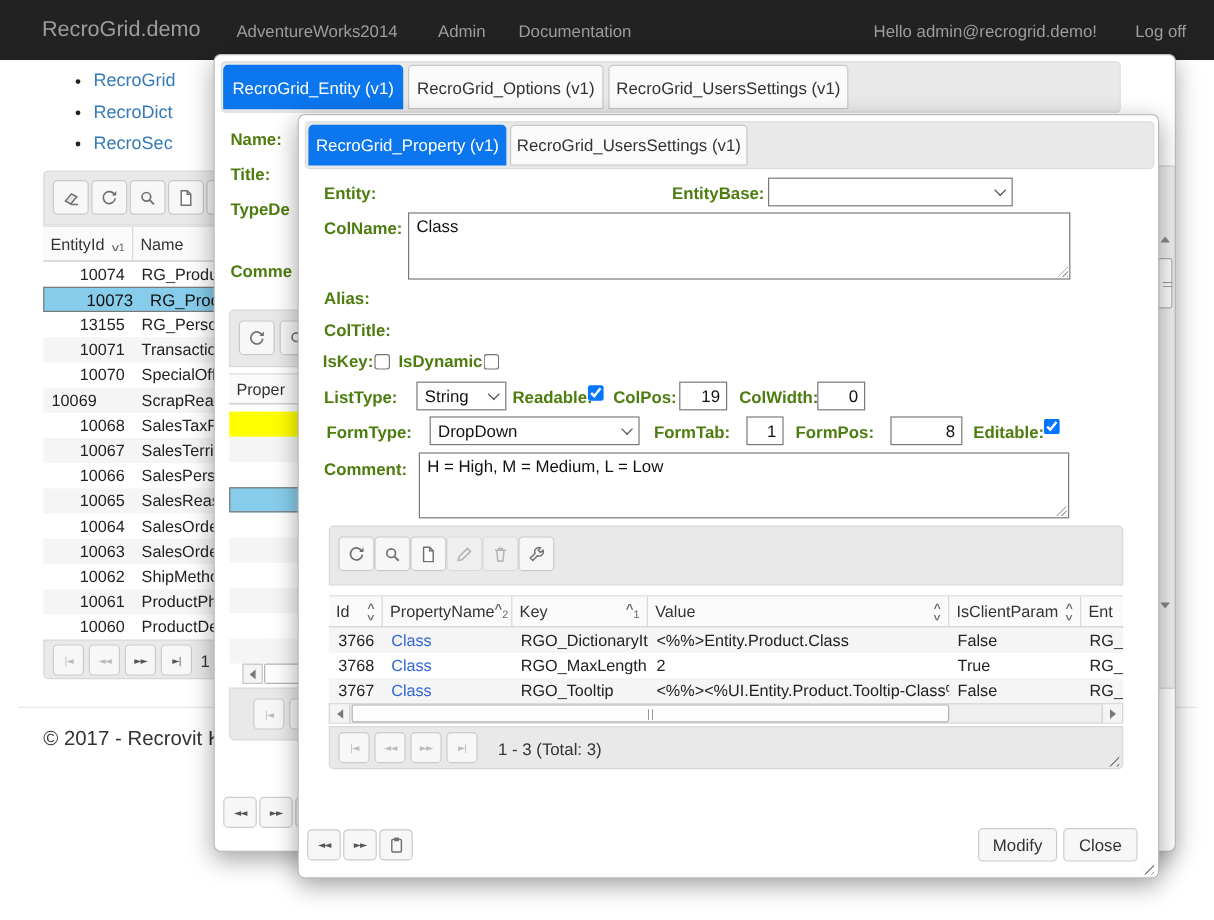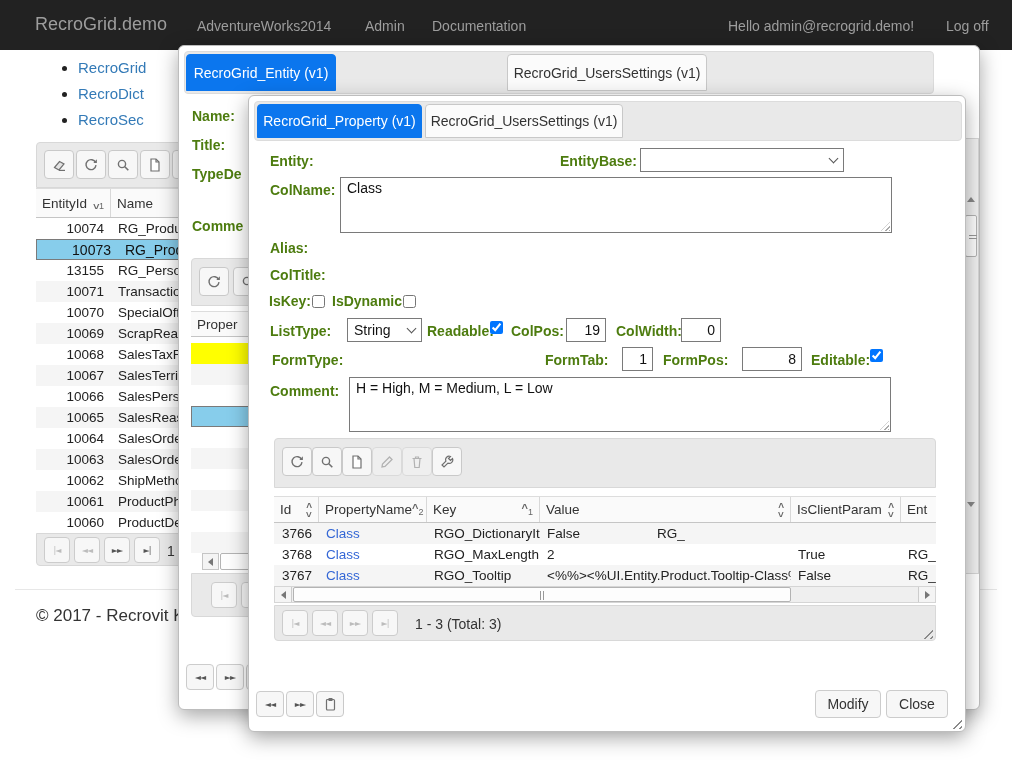--- a/index.html
+++ b/index.html
@@ -161,21 +161,21 @@
   </div>
 <div class="row alt" style="left:36px;top:281px;width:204px;height:21px">
     <span class="cell" style="width:75px;text-align:right">10071</span>
     <span class="cell" style="flex:1">Transactio</span>
   </div>
 <div class="row" style="left:36px;top:302px;width:204px;height:21px">
     <span class="cell" style="width:75px;text-align:right">10070</span>
     <span class="cell" style="flex:1">SpecialOff</span>
   </div>
 <div class="row alt" style="left:36px;top:323px;width:204px;height:21px">
-    <span class="cell" style="width:75px;text-align:right">10069</span>
+    <span class="cell" style="width:75px;text-align:left">10069</span>
     <span class="cell" style="flex:1">ScrapReas</span>
   </div>
 <div class="row" style="left:36px;top:344px;width:204px;height:21px">
     <span class="cell" style="width:75px;text-align:right">10068</span>
     <span class="cell" style="flex:1">SalesTaxR</span>
   </div>
 <div class="row alt" style="left:36px;top:365px;width:204px;height:21px">
     <span class="cell" style="width:75px;text-align:right">10067</span>
     <span class="cell" style="flex:1">SalesTerrit</span>
   </div>
@@ -214,20 +214,21 @@
 <div class="pbtn" style="left:104px;top:537px">►►</div>
 <div class="pbtn" style="left:134px;top:537px">►|</div>
 <span class="frag" style="left:167px;top:543px">1</span>
 
 <div class="hr" style="left:15px;top:589px;width:982px"></div>
 <div class="footer" style="left:36px;top:606px">© 2017 - Recrovit Kft.</div>
 
 <div class="dlg" style="left:178px;top:45px;width:802px;height:665px;z-index:10">
   <div class="tabstrip" style="left:5px;top:5px;width:750px;height:43px"></div>
   <div class="tab active" style="left:7px;top:8px;width:150px;height:37px">RecroGrid_Entity (v1)</div>
+  <div class="tab" style="left:161px;top:8px;width:163px;height:37px">RecroGrid_Options (v1)</div>
   <div class="tab" style="left:328px;top:8px;width:200px;height:37px">RecroGrid_UsersSettings (v1)</div>
 
   <span class="lbl" style="left:13px;top:62px">Name:</span>
   <span class="lbl" style="left:13px;top:91px">Title:</span>
   <span class="lbl" style="left:13px;top:120px">TypeDe</span>
   <span class="lbl" style="left:13px;top:172px">Comme</span>
 
   <div class="bar" style="left:12px;top:212px;width:740px;height:48px;border-radius:4px 4px 0 0"></div>
   <div class="ibtn" style="left:20px;top:221px">
     <svg width="14" height="14" viewBox="0 0 14 14">
@@ -317,20 +318,24 @@
       <span class="chev"></span>
   </div>
   <span class="lbl" style="left:178px;top:227px">Readable:</span>
   <input type="checkbox" class="cb" style="left: 241px; top: 225px;" checked="">
   <span class="lbl" style="left:262px;top:227px">ColPos:</span>
   <input class="tin num" style="left: 317px; top: 222px; width: 40px;" value="19">
   <span class="lbl" style="left:367px;top:227px">ColWidth:</span>
   <input class="tin num" style="left: 432px; top: 222px; width: 40px;" value="0">
 
   <span class="lbl" style="left:23px;top:256px">FormType:</span>
+  <div class="sel" style="left:109px;top:251px;width:175px">
+    <span>DropDown</span>
+      <span class="chev"></span>
+  </div>
   <span class="lbl" style="left:296px;top:256px">FormTab:</span>
   <input class="tin num" style="left: 373px; top: 251px; width: 31px;" value="1">
   <span class="lbl" style="left:414px;top:256px">FormPos:</span>
   <input class="tin num" style="left: 493px; top: 251px; width: 60px;" value="8">
   <span class="lbl" style="left:562px;top:256px">Editable:</span>
   <input type="checkbox" class="cb" style="left: 621px; top: 253px;" checked="">
 
   <span class="lbl" style="left:21px;top:287px">Comment:</span>
   <textarea class="tin" style="left: 100px; top: 281px; width: 542px; height: 55px;">H = High, M = Medium, L = Low</textarea>
   <span class="tgrip" style="left:631px;top:325px"></span>
@@ -408,20 +413,21 @@
     </div>
     <div class="gcol" style="width:35px;border-right:none">
       <span>Ent</span>
     </div>
   </div>
 
   <div class="row alt" style="left:25px;top:427px;width:662px;height:21px">
     <span class="cell" style="width:45px;text-align:right">3766</span>
     <span class="cell link" style="width:108px">Class</span>
     <span class="cell" style="width:113px">RGO_DictionaryItem</span>
+    <span class="cell" style="width:251px">&lt;%%&gt;Entity.Product.Class</span>
     <span class="cell" style="width:110px">False</span>
     <span class="cell" style="width:35px">RG_</span>
   </div>
   <div class="row" style="left:25px;top:448px;width:662px;height:21px">
     <span class="cell" style="width:45px;text-align:right">3768</span>
     <span class="cell link" style="width:108px">Class</span>
     <span class="cell" style="width:113px">RGO_MaxLength</span>
     <span class="cell" style="width:251px">2</span>
     <span class="cell" style="width:110px">True</span>
     <span class="cell" style="width:35px">RG_</span>

